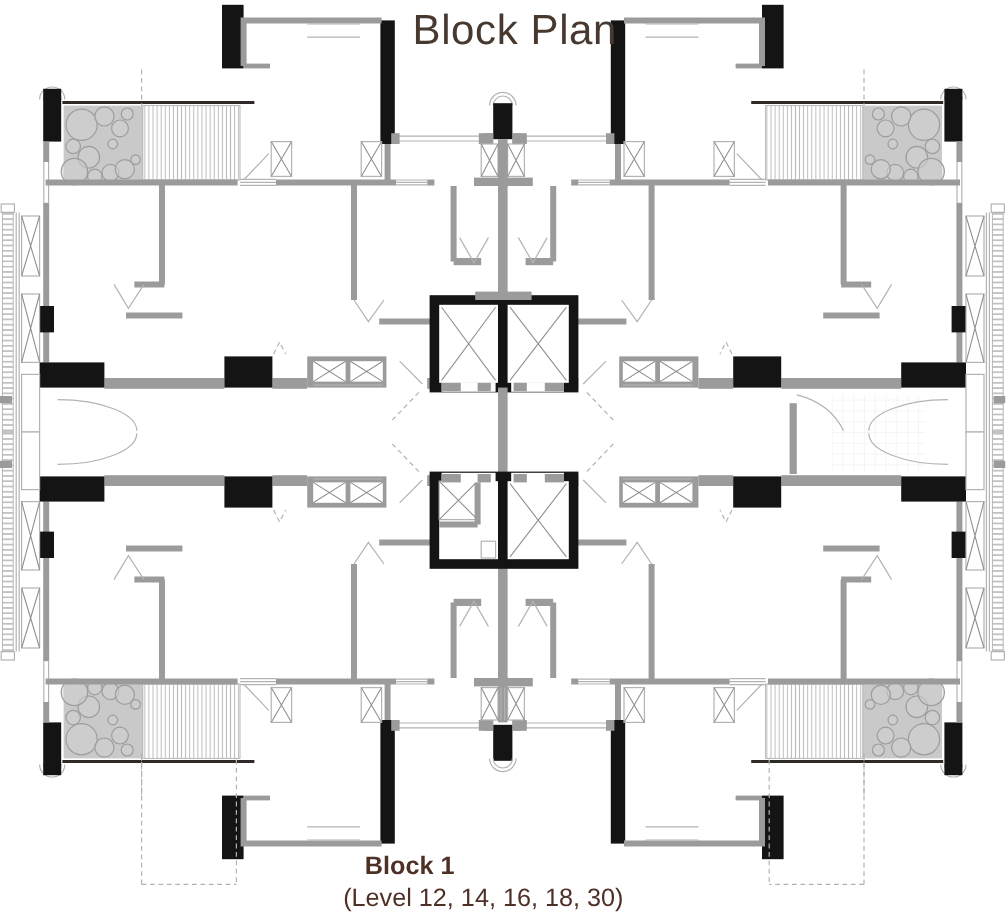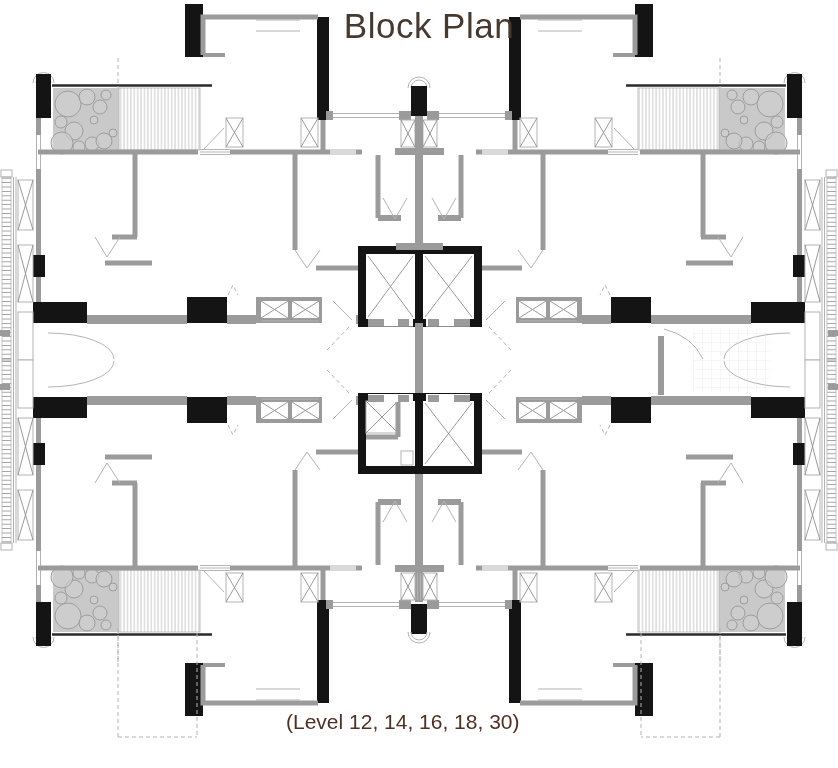--- a/index.html
+++ b/index.html
@@ -219,16 +219,17 @@
     <path class="thin" d="M664,329 Q 692 336 703 359"></path>
 
     <path class="dash" d="M118,628 V737 M118,737 H197 M197,633 V737"></path>
     <path class="dash" d="M720,628 V737 M720,737 H641 M641,633 V737"></path>
   </g>
 </svg>
 
 <div class="title">Block Plan</div>
 
 <div class="caption">
+  <div class="block">Block 1</div>
   <div class="levels">(Level 12, 14, 16, 18, 30)</div>
 </div>
 
 </div>
 
 </body></html>

